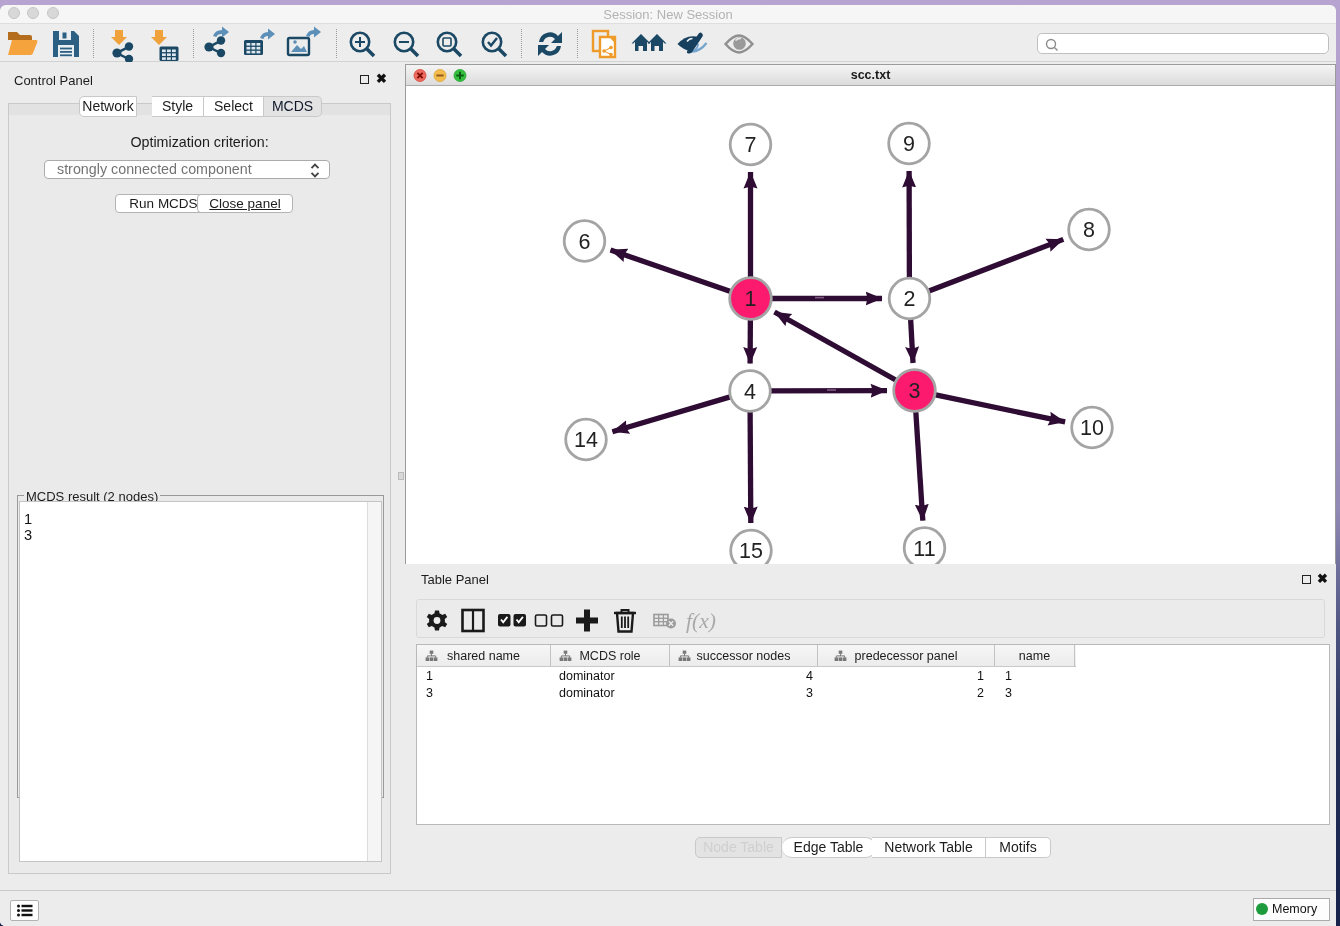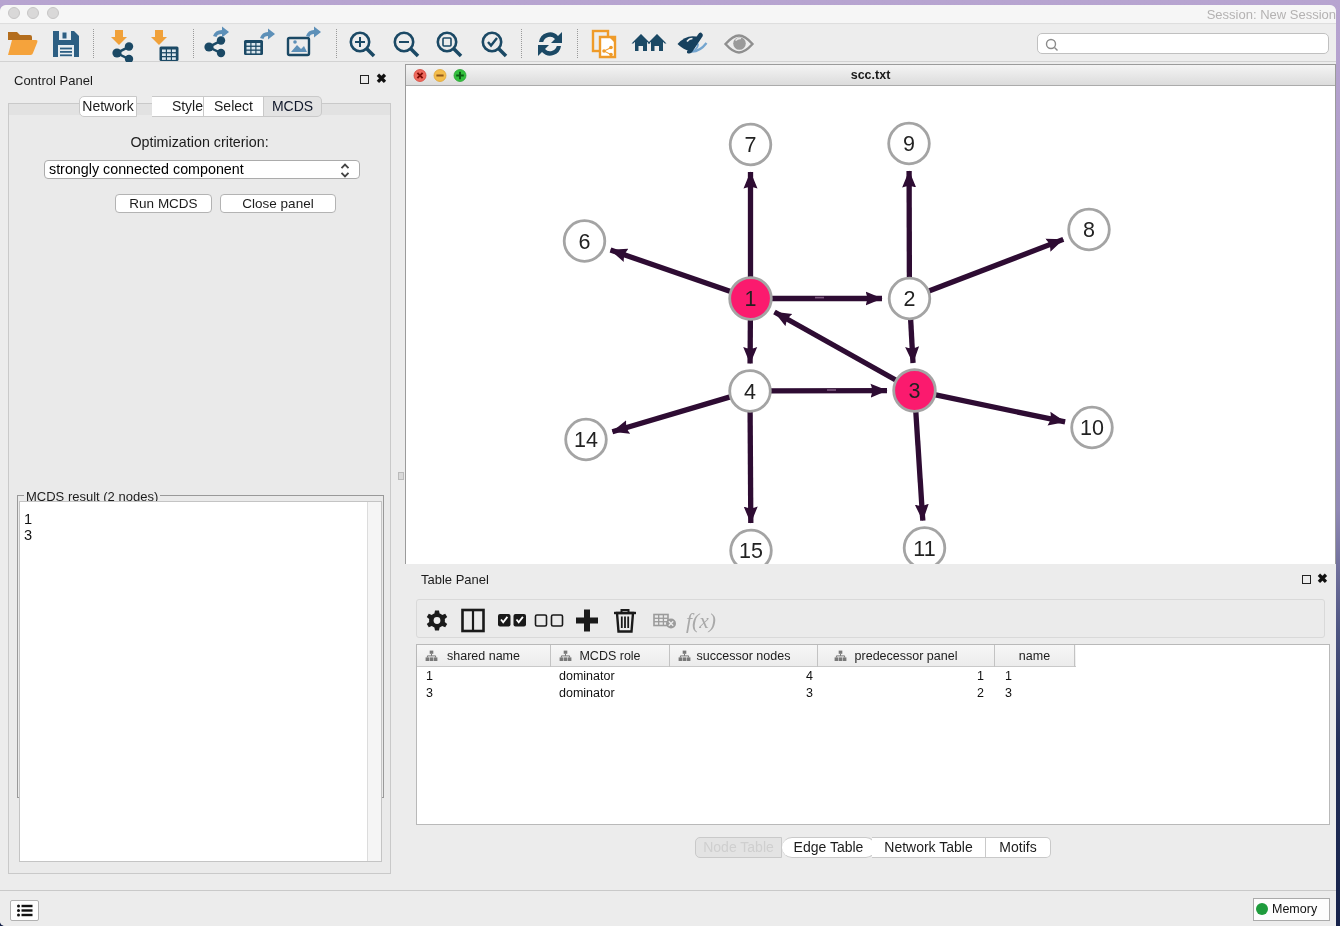--- a/index.html
+++ b/index.html
@@ -11,37 +11,37 @@
   position:relative;
 }
 #win {
   position:absolute; left:0; top:5px; width:1336px; height:921px;
   background:#ececec; border-radius:6px 6px 0 5px;
   overflow:hidden;
 }
 
 #titlebar { position:absolute; left:0; top:0; width:1336px; height:19px; background:#f6f6f6; border-radius:6px 6px 0 0; border-bottom:1px solid #dedede;}
 .tl { position:absolute; top:2px; width:12px; height:12px; border-radius:50%; background:#d9d8d8; border:1px solid #c6c5c5; }
-#title-text { position:absolute; top:0; width:100%; text-align:right; font-size:13px; line-height:19px; color:#b4b2b2; }
+#title-text { position:absolute; top:0; width:100%; text-align:center; font-size:13px; line-height:19px; color:#b4b2b2; }
 
 #toolbar { position:absolute; left:0; top:20px; width:1336px; height:37px; background:#ededed; border-bottom:1px solid #d2d2d2; }
 .sep { position:absolute; top:4px; height:29px; width:0; border-left:1px dotted #9a9a9a; }
 #search { position:absolute; left:1037px; top:8px; width:292px; height:21px; background:#fff; border:1px solid #c0c0c0; border-radius:5px; }
 #search svg { position:absolute; left:6px; top:3px; }
 
 #cp { position:absolute; left:0; top:58px; width:392px; height:827px; background:#ececec; }
 #cp-head { position:absolute; left:14px; top:10px; font-size:13px; color:#1c1c1c; }
 .float-btn { position:absolute; width:9px; height:9px; border:1.5px solid #222; background:transparent; }
 .x-btn { position:absolute; font-size:13px; font-weight:bold; color:#111; }
 #cp-tabs { position:absolute; left:79px; top:33px; height:21px; }
 .tab { position:absolute; top:0; height:21px; background:#fff; border:1px solid #c9c9c9; font-size:14px; color:#1c1c1c; text-align:center; line-height:19px; }
 #cp-content { position:absolute; left:8px; top:40px; width:383px; height:771px; border:1px solid #c9c9c9; background:#eaeaea; }
 #cp-content .topshade { position:absolute; left:0; top:0; width:100%; height:11px; background:#e2e2e2; }
 #opt-label { position:absolute; left:0; top:30px; width:100%; text-align:center; font-size:14.3px; color:#1c1c1c; }
-#opt-select { position:absolute; left:35px; top:56px; width:316px; height:19px; background:#fff; border:1px solid #ababab; border-radius:4px; font-size:14.3px; color:#000000; line-height:17px; padding-left:4px; }
+#opt-select { position:absolute; left:35px; top:56px; width:286px; height:19px; background:#fff; border:1px solid #ababab; border-radius:4px; font-size:14.3px; color:#737373; line-height:17px; padding-left:12px; }
 .spin { position:absolute; right:8px; top:2px; }
 .btn { position:absolute; top:90px; height:19px; background:#fff; border:1px solid #b3b3b3; border-radius:4px; font-size:13.5px; color:#1c1c1c; text-align:center; line-height:17px; }
 #fieldset { position:absolute; left:8px; top:391px; width:367px; height:303px; border:1px solid #999; }
 #fieldset legend { position:absolute; left:6px; top:-7px; background:#eaeaea; font-size:13px; color:#1c1c1c; padding:0 2px; }
 #fs-inner { position:absolute; left:1px; top:5px; width:363px; height:361px; background:#fff; border:1px solid #c4c4c4; font-size:14.6px; color:#111; padding:9px 0 0 4px; line-height:16.3px; }
 #fs-scroll { position:absolute; right:0; top:0; width:14px; height:359px; background:#f5f5f5; border-left:1px solid #dcdcdc; }
 
 #net { position:absolute; left:405px; top:59px; width:931px; height:525px; background:#fff; border:1px solid #9b9b9b; }
 #net-title { position:absolute; left:0; top:0; width:100%; height:21px; background:linear-gradient(180deg,#f4f4f4,#dcdcdc); border-bottom:1px solid #ababab; }
 #net-title .t { position:absolute; width:100%; text-align:center; top:3px; font-size:12.5px; font-weight:bold; color:#1a1a1a; }
@@ -239,29 +239,29 @@
     <div id="cp-content">
       <div class="topshade"></div>
       <div id="opt-label">Optimization criterion:</div>
       <div id="opt-select">strongly connected component
         <svg class="spin" width="12" height="15" viewBox="0 0 12 15">
             <path d="M2.5,5.2 L6,1.6 L9.5,5.2" fill="none" stroke="#444" stroke-width="1.9"></path>
             <path d="M2.5,9.8 L6,13.4 L9.5,9.8" fill="none" stroke="#444" stroke-width="1.9"></path>
           </svg>
       </div>
       <div class="btn" style="left:85px; width:97px;margin-left:21px;">Run MCDS</div>
-      <div class="btn" style="left:211px; width:116px;">Close panel</div>
+      <div class="btn" style="left:188px; width:96px;text-decoration:underline;">Close panel</div>
       <div id="fieldset">
         <legend>MCDS result (2 nodes)</legend>
         <div id="fs-inner">1<br>3<div id="fs-scroll"></div></div>
       </div>
     </div>
     <div id="cp-tabs">
       <div class="tab" style="left:0; width:58px; border-radius:5px 0 0 5px;">Network</div>
-      <div class="tab" style="left:73px; width:52px; border-left:none;text-align:right;">Style</div>
+      <div class="tab" style="left:73px; width:52px; border-left:none;">Style</div>
       <div class="tab" style="left:125px; width:60px; border-left:none;">Select</div>
       <div class="tab" style="left:185px; width:58px; border-left:none; border-radius:0 5px 5px 0; background:#e3e3e3; color:#0f172a;">MCDS</div>
     </div>
   </div>
 
   <div style="position:absolute; left:398px; top:467px; width:6px; height:8px; background:#d9d9d9; border:1px solid #bbb;"></div>
   <div style="position:absolute; left:863px; top:577px; width:13px; height:7px; background:#d9d9d9; border:1px solid #bbb;"></div>
 
   <div id="net">
     <div id="net-title">

